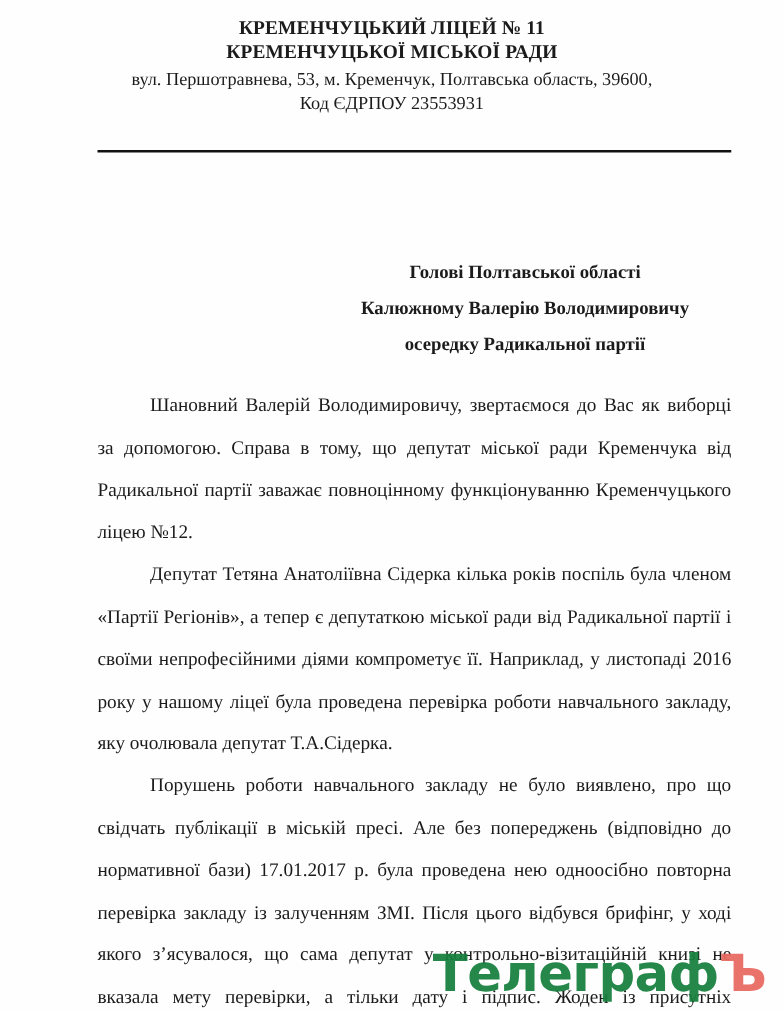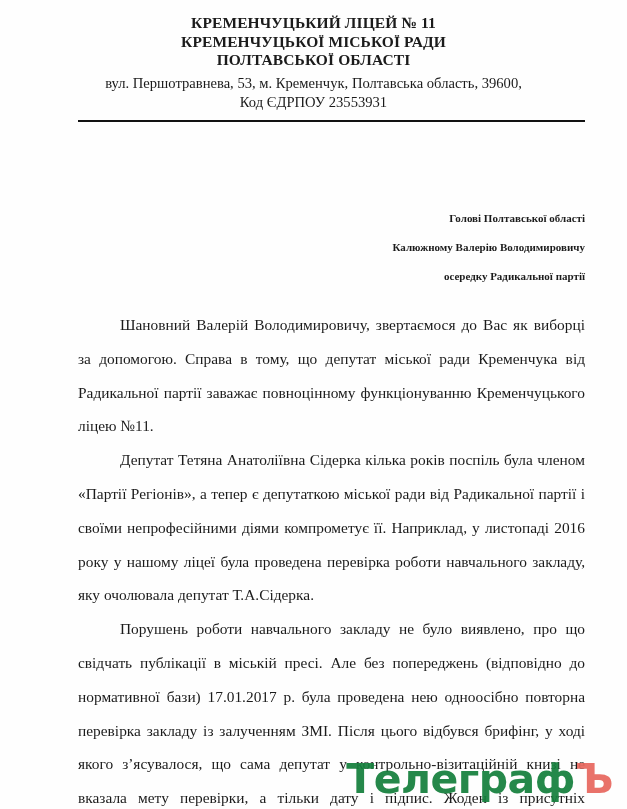--- a/index.html
+++ b/index.html
@@ -77,23 +77,23 @@
     text-decoration: underline;
     text-underline-offset: 2px;
   }
 
   
   .addressee {
     position: absolute;
     right: 42px;
     top: 204px;
     width: 330px;
-    text-align: right;
+    text-align: center;
     font-weight: bold;
-    font-size: 11px;
+    font-size: 15px;
     line-height: 29px;
     white-space: nowrap;
   }
 
   
   .body-text {
     position: absolute;
     left: 78px;
     top: 308px;
     width: 507px;
@@ -125,35 +125,34 @@
   .wm-red  { color: #e8685f; }
 </style>
 </head>
 <body>
 
 <div class="page">
 
   <div class="letterhead">
     <div class="lh-title">КРЕМЕНЧУЦЬКИЙ ЛІЦЕЙ № 11</div>
     <div class="lh-title">КРЕМЕНЧУЦЬКОЇ МІСЬКОЇ РАДИ</div>
-    <div class="lh-title">ПОЛТАВСЬКОЇ ОБЛАСТІ</div>
     <div class="lh-sub row-addr">вул. Першотравнева, 53,  м. Кременчук,  Полтавська область, 39600,</div>
     <div class="lh-code">Код ЄДРПОУ  23553931</div>
   </div>
 
   <div class="head-rule"></div>
 
 
   <div class="addressee">
     <div>Голові Полтавської області</div>
     <div>Калюжному Валерію Володимировичу</div>
     <div>осередку Радикальної партії</div>
   </div>
 
   <div class="body-text">
-    <p>Шановний Валерій Володимировичу, звертаємося до Вас як виборці за допомогою. Справа в тому, що депутат міської ради Кременчука від Радикальної партії заважає повноцінному функціонуванню Кременчуцького ліцею №11.</p>
+    <p>Шановний Валерій Володимировичу, звертаємося до Вас як виборці за допомогою. Справа в тому, що депутат міської ради Кременчука від Радикальної партії заважає повноцінному функціонуванню Кременчуцького ліцею №12.</p>
     <p>Депутат Тетяна Анатоліївна Сідерка кілька років поспіль була членом «Партії Регіонів», а тепер є депутаткою міської ради від Радикальної партії і своїми непрофесійними діями компрометує її. Наприклад, у  листопаді 2016 року у нашому ліцеї була проведена перевірка роботи навчального закладу, яку очолювала депутат Т.А.Сідерка.</p>
     <p>Порушень роботи навчального закладу не було виявлено, про що свідчать публікації в міській пресі. Але без попереджень (відповідно до нормативної бази) 17.01.2017 р. була проведена нею одноосібно повторна перевірка закладу із залученням ЗМІ. Після цього відбувся  брифінг, у ході якого з’ясувалося,  що сама депутат у контрольно-візитаційній  книзі не вказала мету перевірки, а тільки дату і підпис. Жоден із присутніх запрошених журналістів не надав посвідчення для копіювання. Як з’ясувалося, що після виходу статей про ліцей відеозйомка директора була</p>
   </div>
 
   <div class="watermark"><span class="wm-gray">Телеграф</span><span class="wm-red">Ъ</span></div>
 
 </div>
 
 </body></html>

